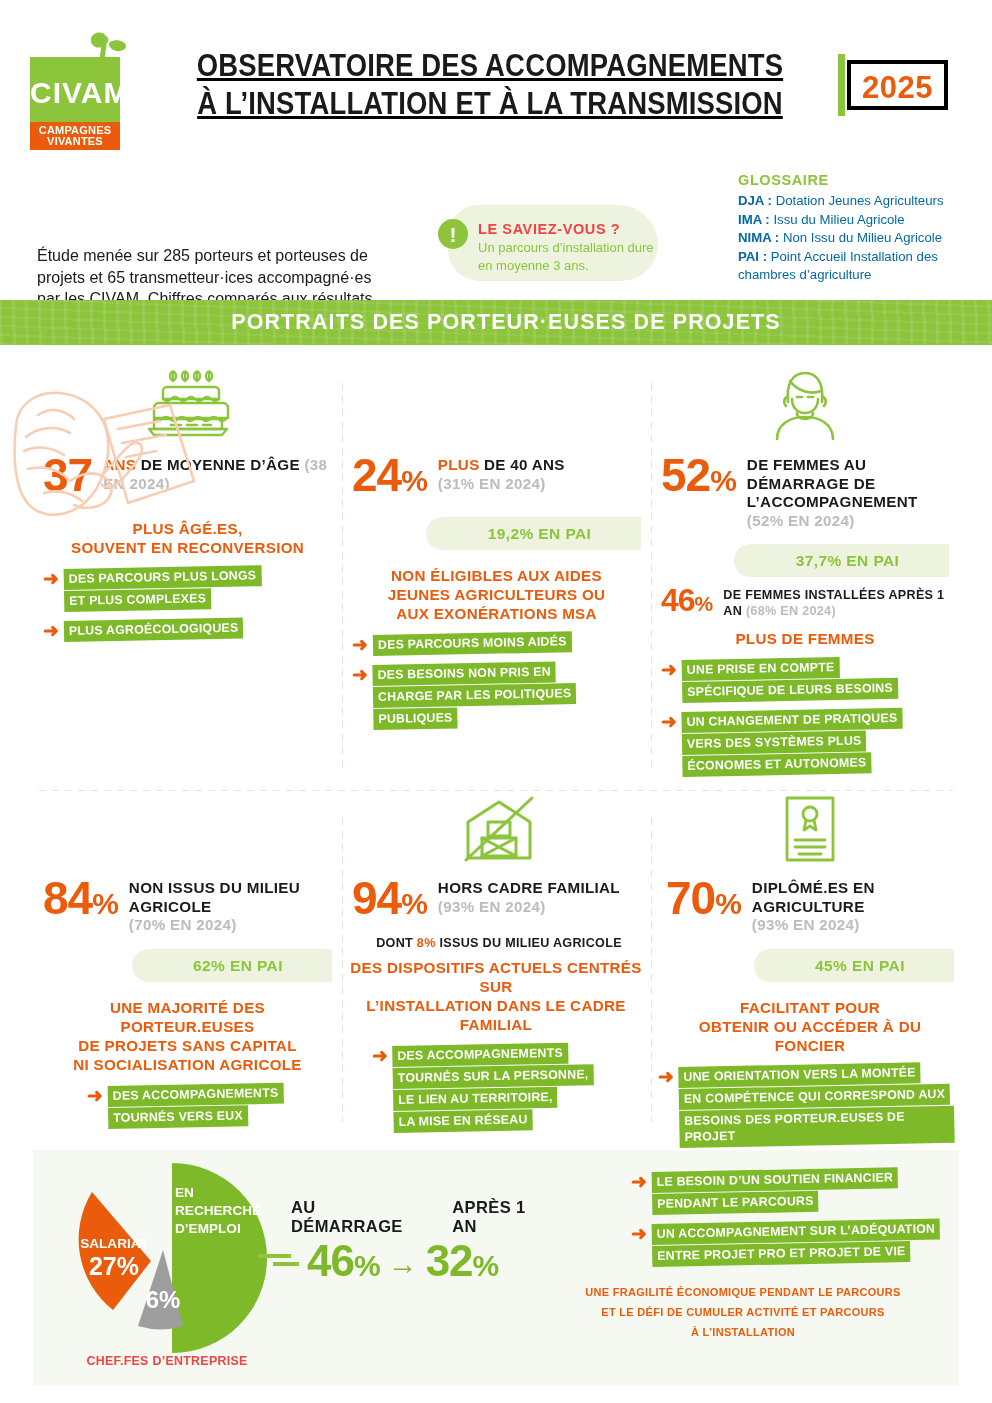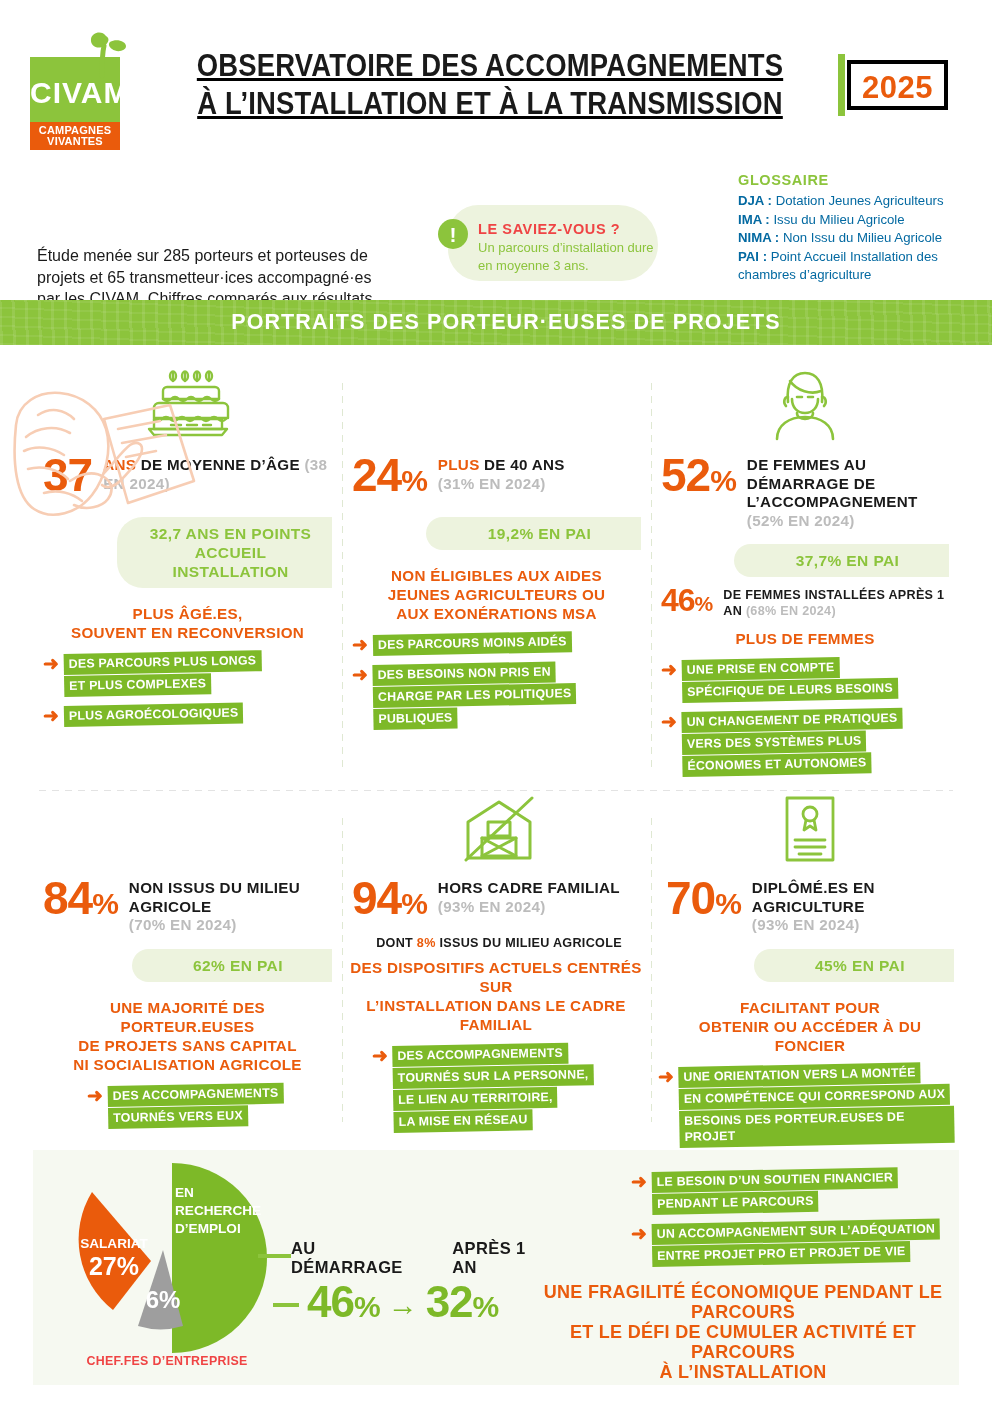--- a/index.html
+++ b/index.html
@@ -170,31 +170,31 @@
   .bottom-bg { position: absolute; inset: 0; background: #F6F9F1; }
 
   .pie-wrap { position: absolute; left: 10px; top: 8px; width: 250px; height: 215px; }
   .pie-caption {
     position: absolute; left: 14px; top: 196px; width: 220px; text-align: center;
     color: #ef4444; font-weight: 700; font-size: 12.4px; letter-spacing: .3px;
   }
 
   .flow { position: absolute; left: 240px; top: 48px; width: 280px; }
   .flow-heads { display: flex; gap: 22px; justify-content: flex-start; padding-left: 18px; }
-  .flow-head { font-weight: 800; font-size: 16.5px; color: #1a1a1a; letter-spacing: .4px; margin-top: 41px; }
+  .flow-head { font-weight: 800; font-size: 16.5px; color: #1a1a1a; letter-spacing: .4px; }
   .flow-nums { display: flex; align-items: center; gap: 8px; margin-top: 2px; }
   .flow-dash { width: 26px; height: 4px; background: #8CC43C; }
   .flow-num { color: #7DB928; font-weight: 800; font-size: 44px; line-height: 46px; letter-spacing: -1px; }
   .flow-num .pct { font-size: 30px; }
   .flow-arrow { color: #7DB928; font-size: 30px; line-height: 30px; font-weight: 400; }
 
   .right-bullets { position: absolute; left: 598px; top: 22px; width: 320px; }
   .bottom-take {
     position: absolute; left: 500px; top: 132px; width: 420px; text-align: center;
-    color: #EA5B0C; font-weight: 800; font-size: 18px; line-height: 20px; letter-spacing: .3px;
+    color: #EA5B0C; font-weight: 800; font-size: 11px; line-height: 20px; letter-spacing: .3px;
   }
 </style>
 </head>
 <body>
 
 <div class="page">
 
   <div class="header">
 
     <div class="logo">
@@ -287,21 +287,20 @@
 
         <div class="statline">
           <div class="bignum">
             <span>37</span><span class="pct"></span>
           </div>
           <div class="statlabel">
             <span class="or">ANS</span><span> DE MOYENNE D’ÂGE </span><span class="gray">(38 EN 2024)</span>
           </div>
         </div>
 
-        <div class="pai-pill" style="width:215px;">32,7 ANS EN POINTS ACCUEIL INSTALLATION</div>
 
         <div class="take" style="white-space:pre-line;">PLUS ÂGÉ.ES,
 SOUVENT EN RECONVERSION</div>
 
         <div class="bullets">
           <div class="bullet">
             <span class="arrow">➜</span>
             <span class="tagtext skew">
               <span>DES PARCOURS PLUS LONGS</span><br>
               <span>ET PLUS COMPLEXES</span>

